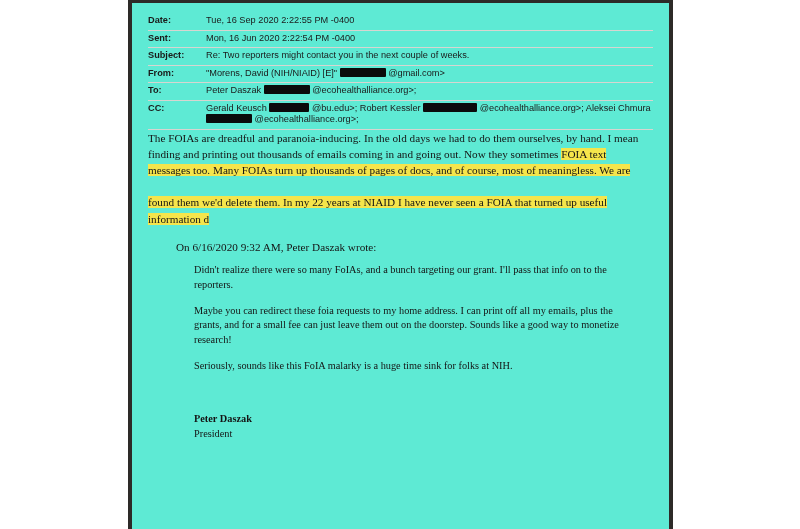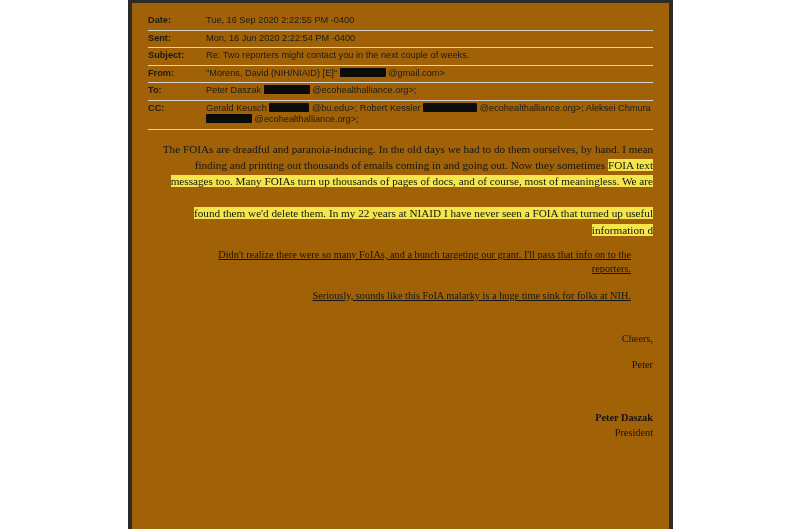--- a/index.html
+++ b/index.html
@@ -31,21 +31,21 @@
     border-right: 4px solid #2d2a28;
     border-top: 3px solid #2d2a28;
     box-sizing: border-box;
   }
   .page-inner {
     position: absolute;
     left: 0;
     top: 0;
     right: 0;
     bottom: 0;
-    background: #a16207;
+    background: #5eead4;
     padding: 10px 16px 0 16px;
     box-sizing: border-box;
   }
 
   
   .hdr {
     width: 100%;
     border-collapse: collapse;
     font-family: "Liberation Sans", sans-serif;
     font-size: 9.2px;
@@ -73,43 +73,41 @@
     height: 9px;
     vertical-align: -1px;
     border-radius: 1px;
   }
   .r-sm { width: 40px; }
   .r-md { width: 46px; }
   .r-lg { width: 54px; }
 
   
   .body-text {
-    margin-top: 11px;
     font-family: "Liberation Serif", serif;
     font-size: 11.2px;
     line-height: 1.45;
     color: #141414;
-    text-align: right;
+    text-align: left;
   }
   .hl {
     background: #f5e54b;
     box-decoration-break: clone;
     -webkit-box-decoration-break: clone;
   }
   .para {
     margin: 0 0 10px 0;
   }
   .reply-line {
     margin: 12px 0 8px 28px;
     font-size: 11.2px;
   }
   .quoted {
     margin-left: 46px;
     margin-right: 22px;
-    text-decoration: underline;
   }
   .quoted p {
     margin: 0 0 12px 0;
     font-size: 10.3px;
     line-height: 1.4;
   }
   .sig {
     margin-left: 46px;
     margin-top: 28px;
     font-size: 10.3px;
@@ -197,31 +195,28 @@
         </table>
 
       <div class="body-text">
         <p class="para"><span>The FOIAs are dreadful and paranoia-inducing.  In the old days we had to do them ourselves, by hand.  I mean finding and printing out thousands of emails coming in and going out.  Now they sometimes </span><span class="hl">FOIA text</span><br>
           <span class="hl">messages too.  Many FOIAs turn up thousands of pages of docs, and of course, most of meaningless.  We are</span><br>
           <br>
           <span class="hl">found them we'd delete them.  In my 22 years at NIAID I have never seen a FOIA that turned up useful</span><br>
           <span class="hl">information   d</span>
         </p>
 
+        <div class="reply-line">On 6/16/2020 9:32 AM, Peter Daszak wrote:</div>
 
         <div class="quoted">
           <p>Didn't realize there were so many FoIAs, and a bunch targeting our grant. I'll pass that info on to the reporters.</p>
+          <p>Maybe you can redirect these foia requests to my home address. I can print off all my emails, plus the grants, and for a small fee can just leave them out on the doorstep. Sounds like a good way to monetize research!</p>
           <p>Seriously, sounds like this FoIA malarky is a huge time sink for folks at NIH.</p>
         </div>
 
-        <div class="sig">
-          <div>Cheers,</div>
-          <div class="gap"></div>
-          <div>Peter</div>
-        </div>
 
         <div class="sig-block">
           <div class="name">Peter Daszak</div>
           <div class="title">President</div>
 
         </div>
       </div>
 
     </div>
   </div>

